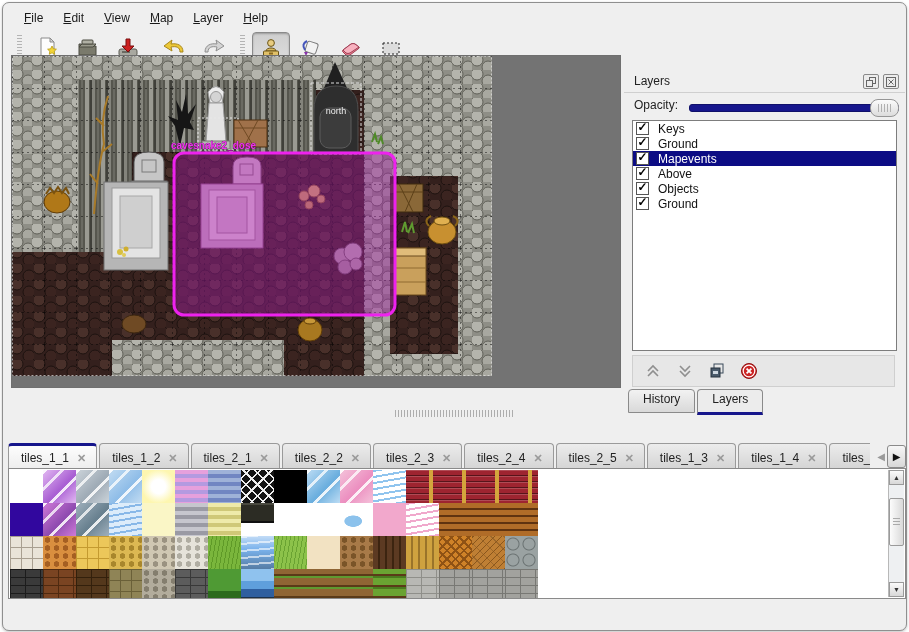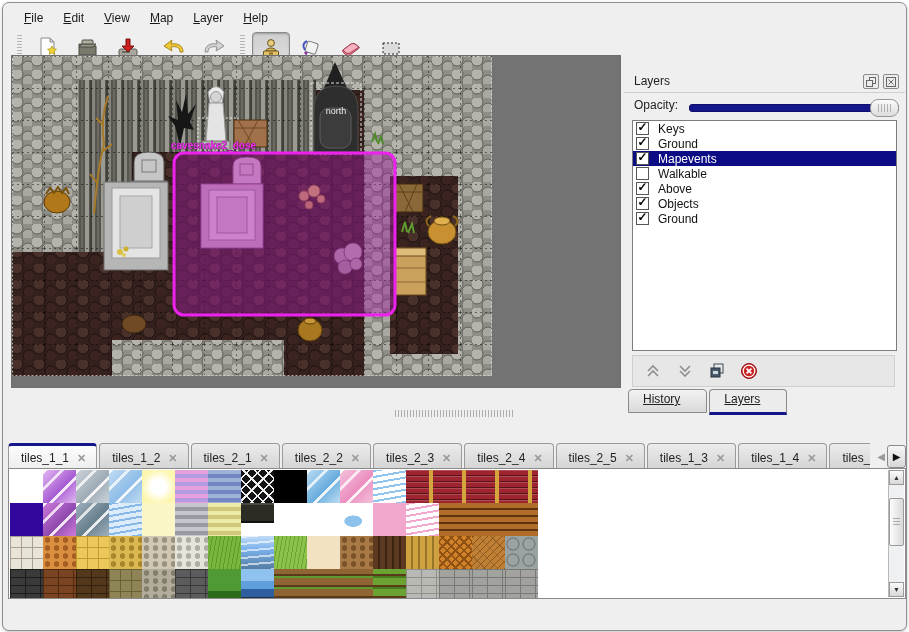--- a/index.html
+++ b/index.html
@@ -41,22 +41,22 @@
   .layer-list{position:absolute;left:8px;top:49px;width:263px;height:229px;background:#fff;border:1px solid #7d7d7d;overflow:hidden;}
   .lrow{height:15px;display:flex;align-items:center;font-size:12px;color:#111;}
   .lrow.sel{background:#0c0c84;color:#fff;}
   .cb{width:11px;height:11px;border:1px solid #555;background:#fff;margin:0 9px 0 3px;font-size:12px;line-height:9px;
       color:#000;font-weight:bold;text-align:center;flex:0 0 auto;}
   .llabel{white-space:nowrap;}
   .layer-btns{position:absolute;left:8px;top:284px;width:263px;height:32px;background:#e7e7e7;border:1px solid #cfcfcf;
               display:flex;align-items:center;gap:12px;padding-left:10px;box-sizing:border-box;}
   .lb{width:20px;height:20px;display:flex;align-items:center;justify-content:center;}
   .dock-tabs{position:absolute;left:4px;top:318px;display:flex;}
-  .dtab{height:20px;padding:2px 26px 0 14px;font-size:12px;border:1px solid #8a8a8a;border-radius:4px 4px 0 0;margin-right:2px;
-        background:linear-gradient(180deg,#f2f2f2,#d9d9d9);color:#222;text-decoration:underline;}
+  .dtab{height:20px;padding:2px 14px 0 14px;font-size:12px;border:1px solid #8a8a8a;border-radius:4px 4px 0 0;margin-right:2px;
+        background:linear-gradient(180deg,#f2f2f2,#d9d9d9);color:#222;}
   .dtab.active{background:#ececec;border-bottom:3px solid #16168c;padding-bottom:0;}
 
   
   .tilesets-dock{position:absolute;left:3px;top:416px;width:902px;height:184px;}
   .ts-title{position:absolute;left:0;top:0;right:0;height:23px;}
   .ts-title .cap{position:absolute;left:11px;top:4px;font-size:12px;color:#222;}
   .ts-tabbar{position:absolute;left:2px;top:24px;right:38px;height:25px;display:flex;overflow:hidden;}
   .ttab{flex:0 0 auto;height:22px;padding:3px 10px 0 12px;margin-right:2px;font-size:12px;color:#222;
         border:1px solid #9a9a9a;border-bottom:none;border-radius:4px 4px 0 0;background:linear-gradient(180deg,#ececec,#d4d4d4);
         display:flex;align-items:center;gap:8px;}
@@ -343,24 +343,20 @@
             <span class="cb">✓</span>
             <span class="llabel">Keys</span>
           </div>
           <div class="lrow">
             <span class="cb">✓</span>
             <span class="llabel">Ground</span>
           </div>
           <div class="lrow sel">
             <span class="cb">✓</span>
             <span class="llabel">Mapevents</span>
-          </div>
-          <div class="lrow">
-            <span class="cb"></span>
-            <span class="llabel">Walkable</span>
           </div>
           <div class="lrow">
             <span class="cb">✓</span>
             <span class="llabel">Above</span>
           </div>
           <div class="lrow">
             <span class="cb">✓</span>
             <span class="llabel">Objects</span>
           </div>
           <div class="lrow">

